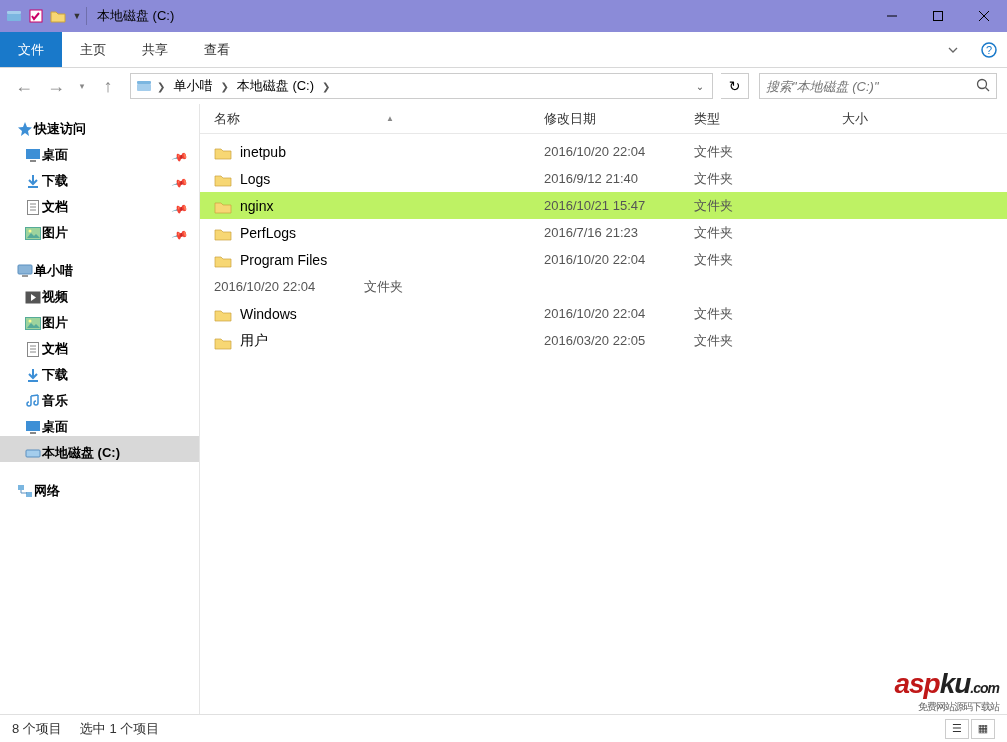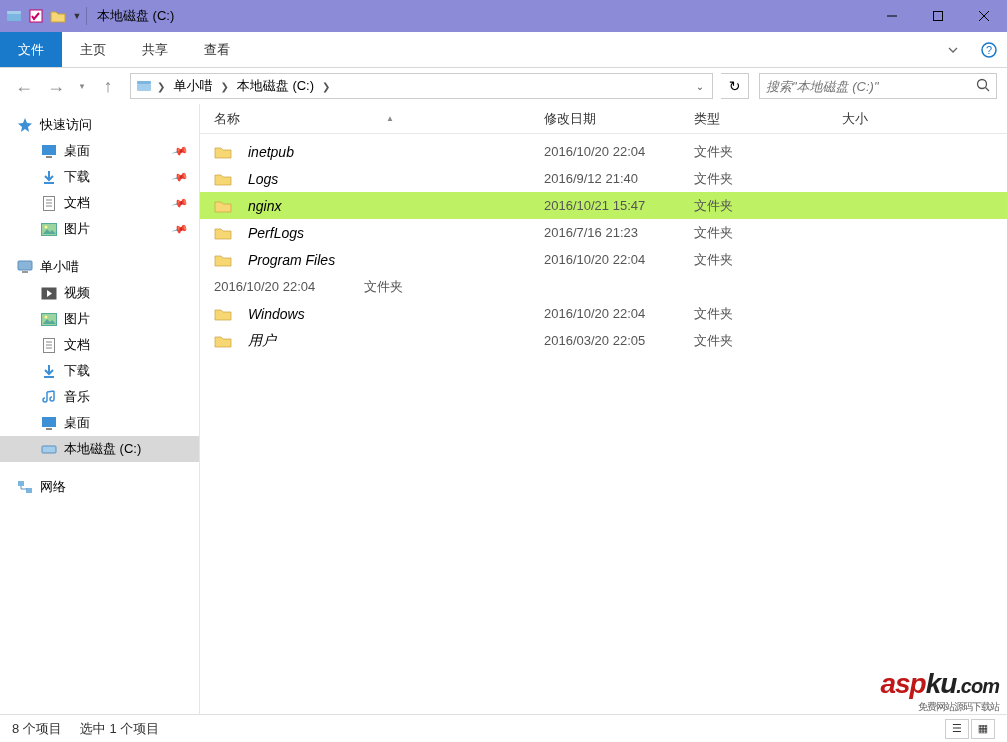--- a/index.html
+++ b/index.html
@@ -33,41 +33,41 @@
 .refresh-btn { width: 28px; height: 26px; border: 1px solid #ccc; border-left: none; display: flex; align-items: center; justify-content: center; font-size: 14px; margin-right: 6px; }
 .searchbox { width: 238px; height: 26px; border: 1px solid #ccc; display: flex; align-items: center; padding: 0 6px; }
 .searchbox input { border: none; outline: none; flex: 1; font-size: 13px; font-style: italic; color: #888; background: transparent; }
 .searchbox .search-icon { color: #555; font-size: 14px; }
 
 
 .main { display: flex; height: calc(742px - 32px - 36px - 36px - 28px); }
 
 
 .sidebar { width: 200px; border-right: 1px solid #e5e5e5; padding: 8px 0; overflow: hidden; font-size: 13px; }
-.tree-item { display: flex; align-items: center; height: 26px; padding-left: 16px; gap: 6px; cursor: default; }
-.tree-item.child { padding-left: 40px; }
+.tree-item { display: flex; align-items: flex-end; height: 26px; padding-left: 16px; gap: 0; cursor: default; font-weight: bold; }
+.tree-item.child { padding-left: 24px; }
 .tree-item.selected { background: #d8d8d8; }
 .tree-item .pin { margin-left: auto; margin-right: 12px; color: #888; font-size: 11px; transform: rotate(30deg); }
 .tree-icon { width: 18px; height: 18px; display: inline-flex; align-items: center; justify-content: center; font-size: 14px; }
 .tree-spacer { height: 12px; }
 
 
 .content { flex: 1; display: flex; flex-direction: column; }
 .col-headers { height: 30px; display: flex; align-items: center; border-bottom: 1px solid #e8e8e8; padding-left: 14px; font-size: 13px; color: #333; }
 .col-name { width: 330px; display:flex; align-items:center; gap:6px; }
 .col-date { width: 150px; }
 .col-type { width: 148px; }
 .col-size { flex: 1; }
 .sort-ind { margin: 0 auto 0 140px; font-size: 8px; color: #888; }
 
 
 .file-list { flex: 1; padding: 4px 0; }
 .file-row { height: 27px; display: flex; align-items: center; padding-left: 14px; font-size: 14px; }
 .file-row.selected { background: #bef264; }
-.file-row .fname { width: 330px; display: flex; align-items: center; gap: 16px; font-style: italic; }
+.file-row .fname { width: 330px; display: flex; align-items: flex-end; gap: 8px; }
 .file-row .fdate { width: 150px; color: #555; font-size: 13px; }
 .file-row .ftype { width: 148px; color: #555; font-size: 13px; }
 .folder-ico { width: 18px; height: 14px; display:inline-block; }
 
 
 .statusbar { height: 28px; border-top: 1px solid #e0e0e0; display: flex; align-items: center; padding: 0 12px; font-size: 13px; color: #333; gap: 18px; }
 .statusbar .spacer { flex:1; }
 .view-btns { display:flex; gap:2px; }
 .view-btn { width:24px; height:20px; border:1px solid #ccc; display:flex; align-items:center; justify-content:center; font-size:11px; }
 
@@ -408,15 +408,15 @@
   <span>8 个项目</span>
   <span>选中 1 个项目</span>
   <span class="spacer"></span>
   <div class="view-btns">
     <div class="view-btn">☰</div>
     <div class="view-btn">▦</div>
   </div>
 </div>
 
 <div class="watermark">
-  <span class="r">asp</span><span class="b">ku</span><span class="b" style="font-size:20px">.com</span>
+  <span class="r">asp</span><span class="b">ku</span><span class="b" style="font-size:14px">.com</span>
   <span class="sm">免费网站源码下载站</span>
 </div>
 
 </body></html>

